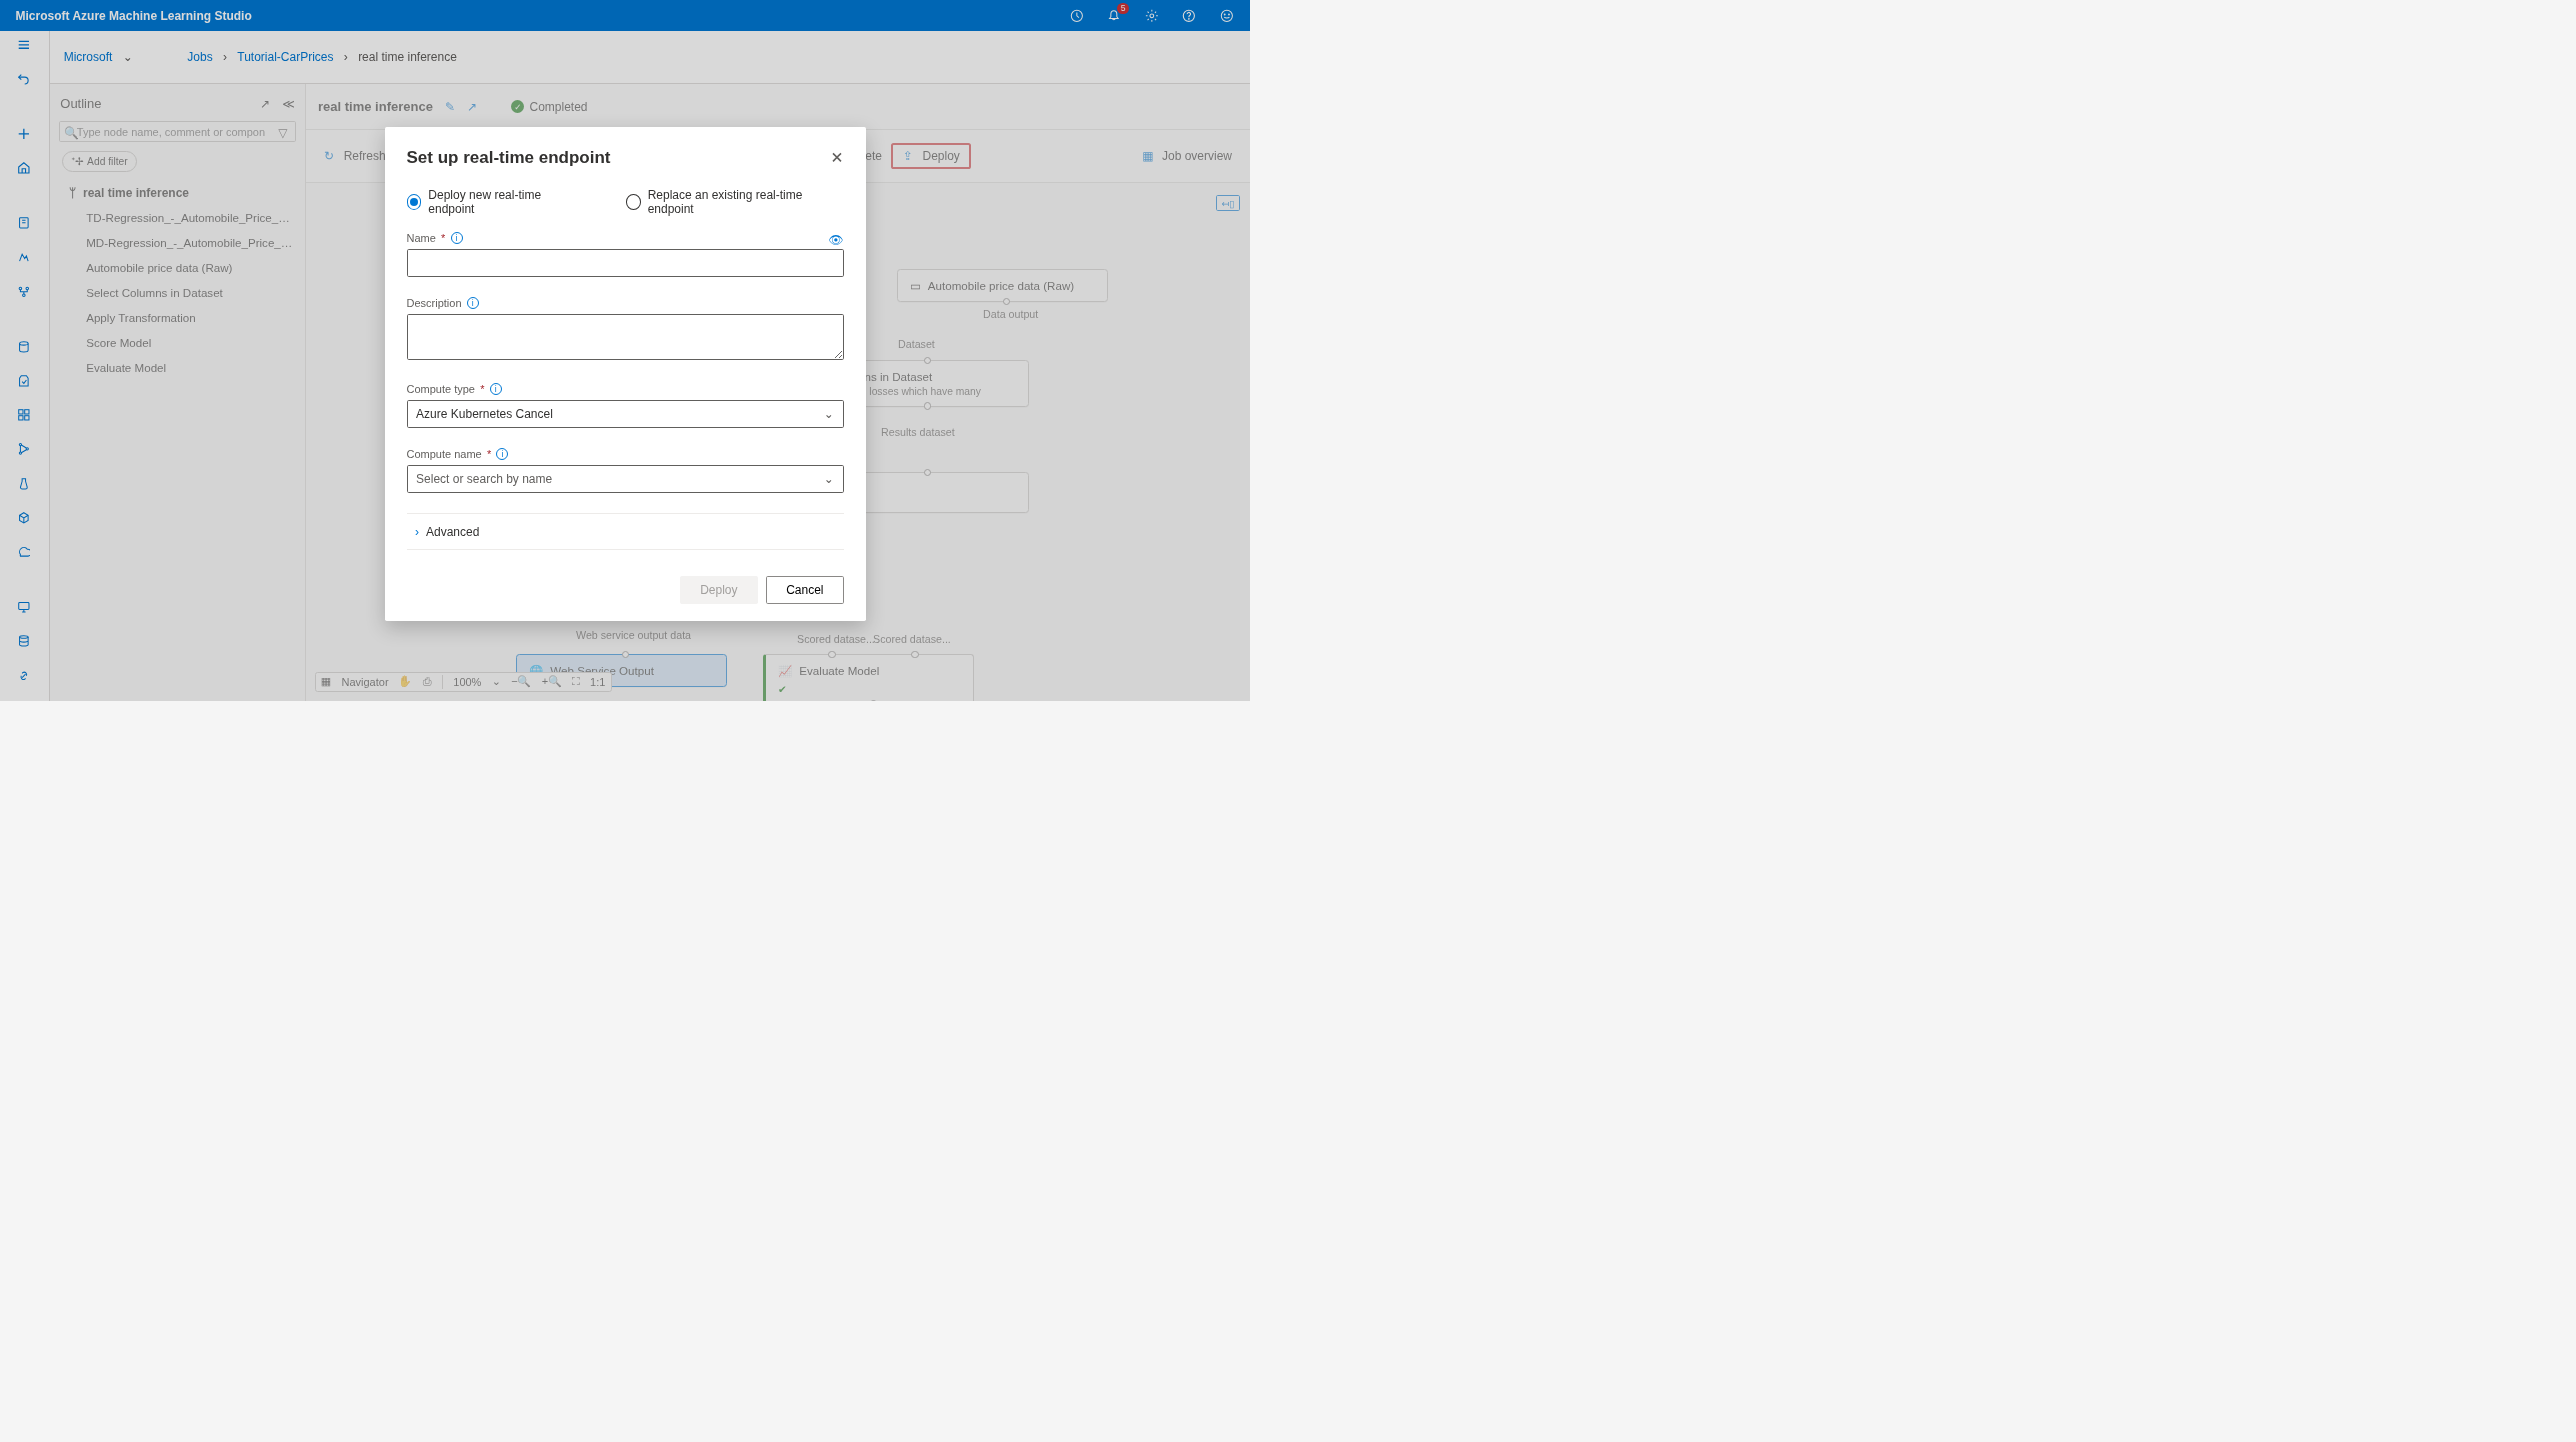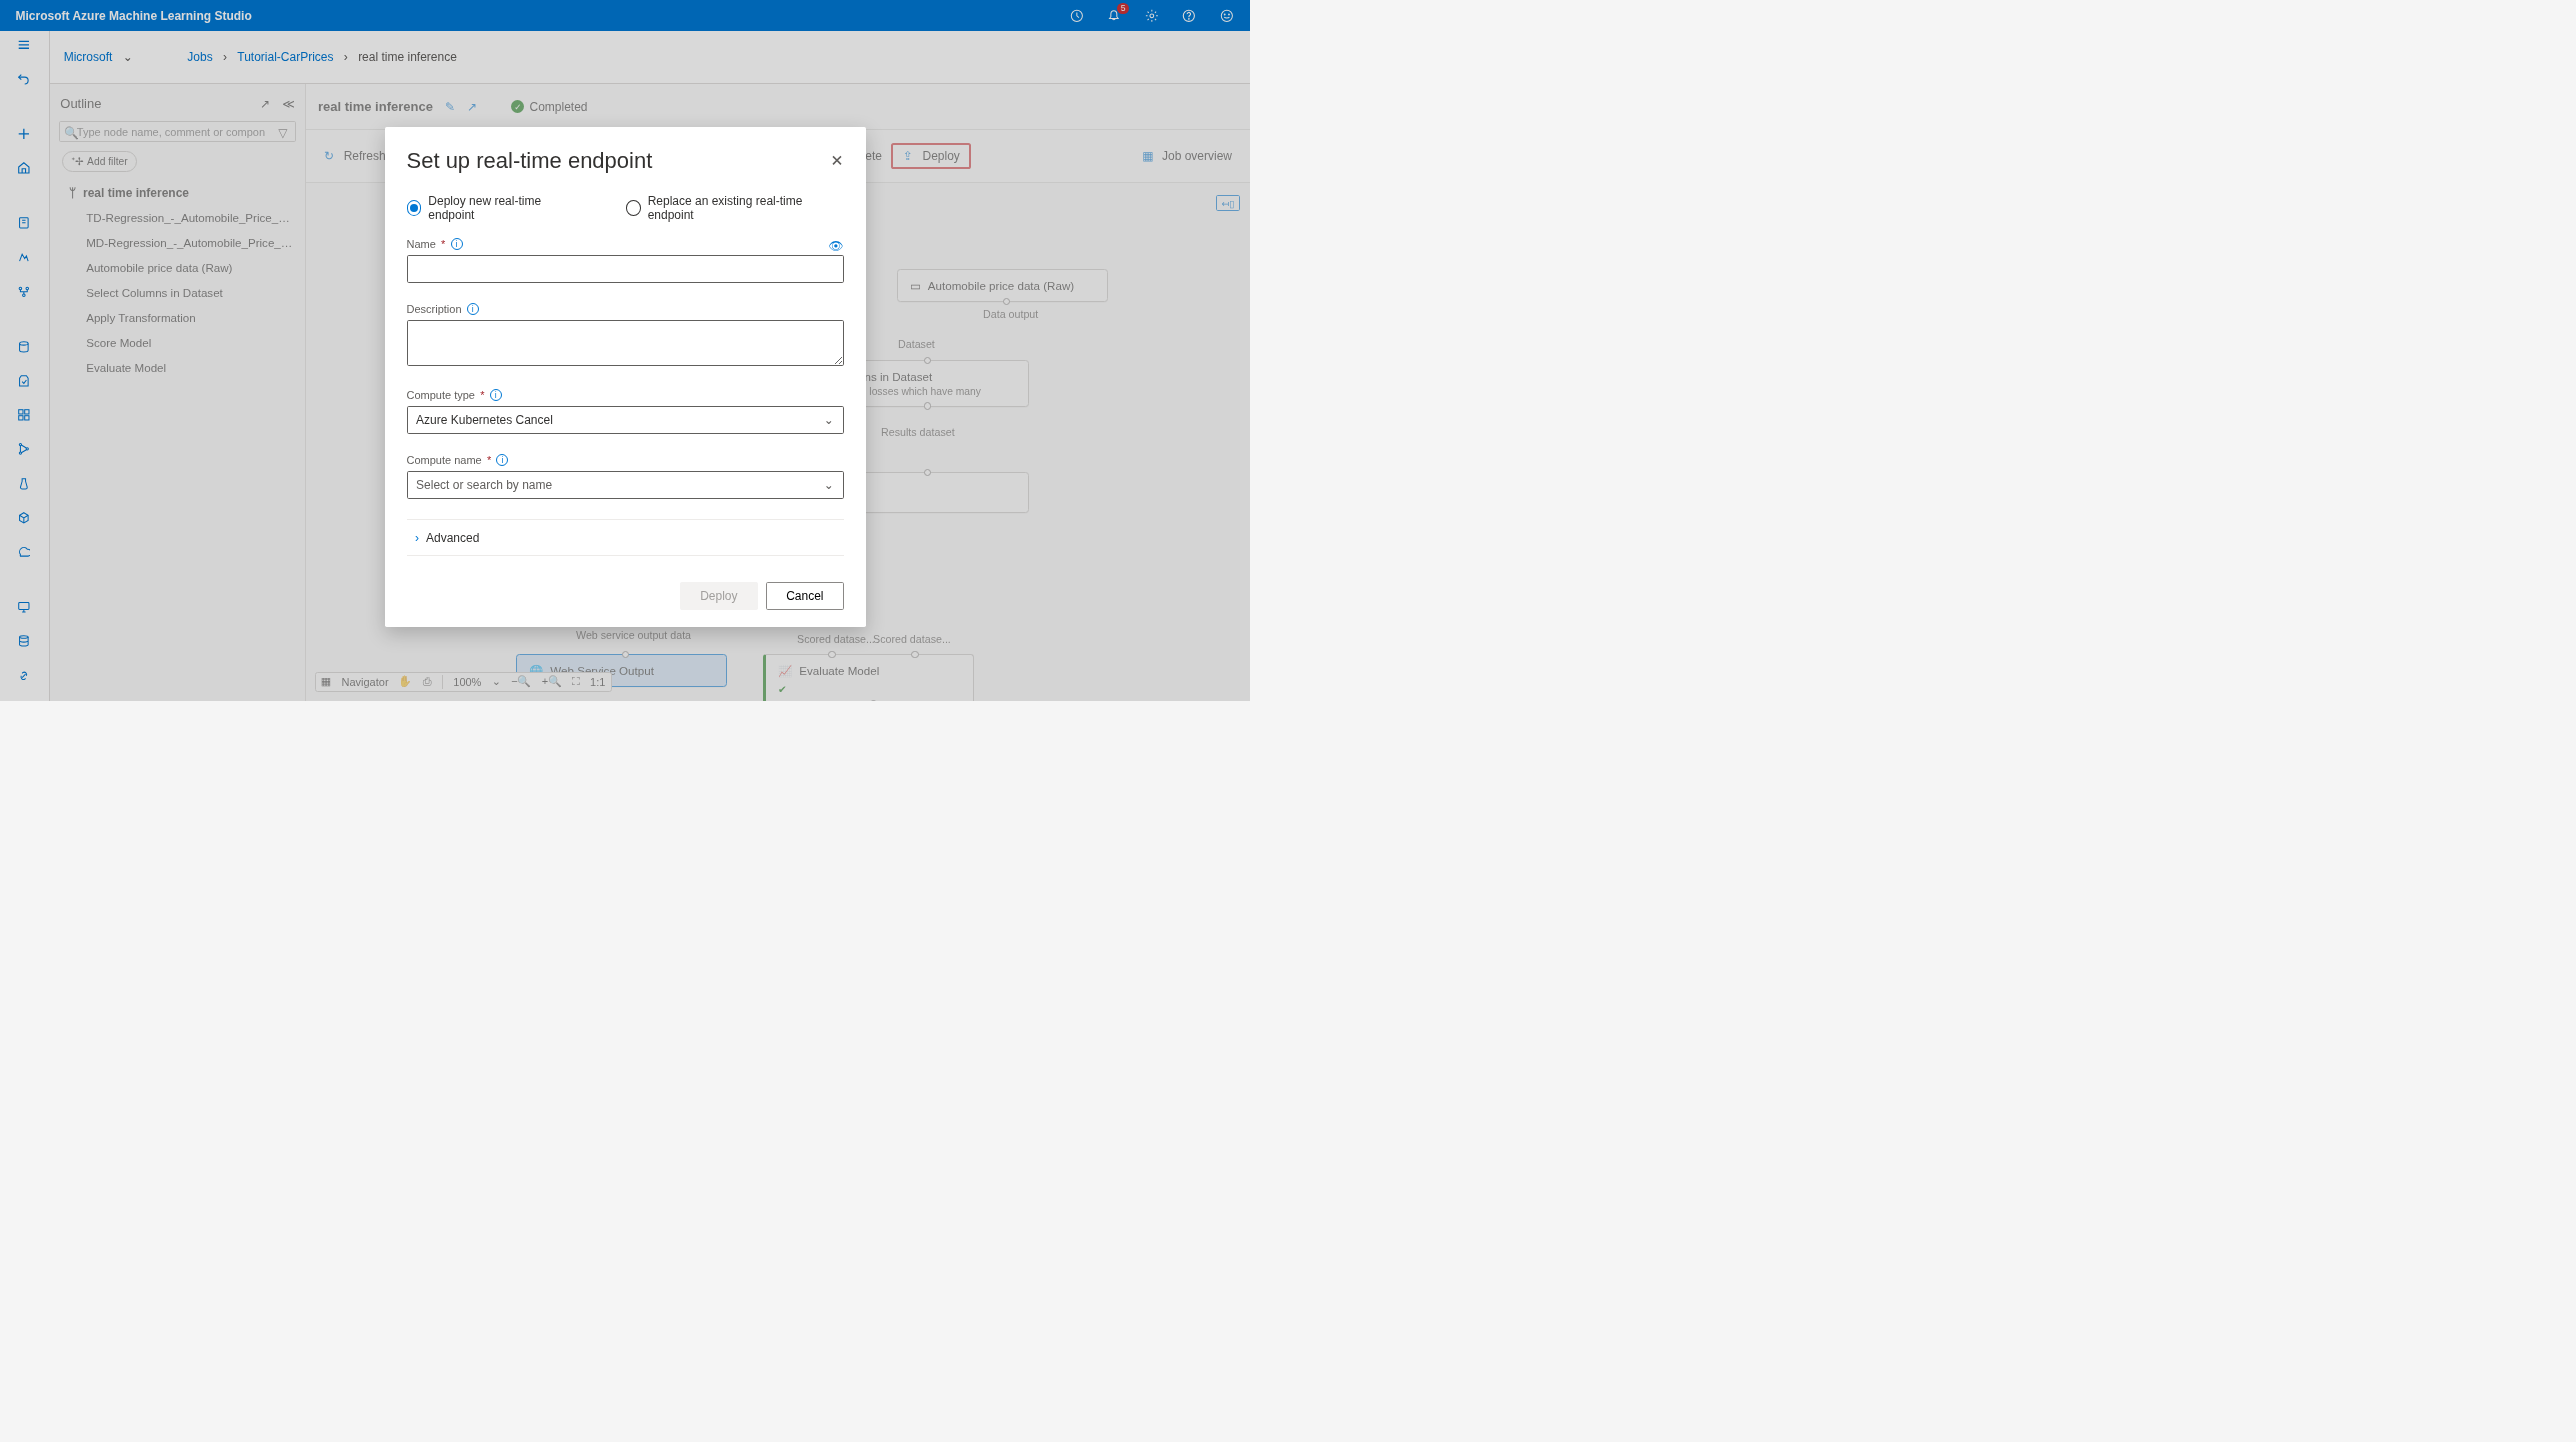--- a/index.html
+++ b/index.html
@@ -46,21 +46,21 @@
 .node.sel{background:#cfe4f7;border-color:#0078d4}
 .node .nh{display:flex;align-items:center;gap:6.9px;font-weight:400}
 .node .nd{font-size:10.3px;color:#605e5c;margin-top:3.4px}
 .node.ev{border-left:3.4px solid #107c10}
 .port{width:7.7px;height:7.7px;border:0.9px solid #8a8886;border-radius:50%;background:#fff;position:absolute}
 .label{position:absolute;font-size:10.7px;color:#605e5c}
 .zoombar{position:absolute;bottom:8.6px;left:8.6px;display:flex;align-items:center;border:0.9px solid #c8c6c4;background:#fff;border-radius:2.6px;padding:2.6px 5.2px;gap:10.3px;font-size:11px}
 .overlay{position:absolute;inset:0;background:rgba(0,0,0,0.15);display:flex;align-items:flex-start;justify-content:center;padding-top:127px}
 .modal{width:481px;background:#fff;border-radius:1.7px;box-shadow:0 6.9px 20.6px rgba(0,0,0,0.2);padding:20.6px 22px 17px}
 .modal .mh{display:flex;justify-content:space-between;align-items:center;margin-bottom:20.6px}
-.modal .mh h2{font-size:22px;font-weight:400}
+.modal .mh h2{font-size:17px;font-weight:700}
 .closebtn{font-size:15.5px;cursor:pointer;color:#605e5c;background:none;border:none}
 .radios{display:flex;gap:42px;margin-bottom:15.5px}
 .radio{display:flex;align-items:center;gap:6.9px;font-size:12px;cursor:pointer}
 .rcircle{width:15.5px;height:15.5px;border:0.9px solid #323130;border-radius:50%;display:flex;align-items:center;justify-content:center}
 .rcircle.on{border-color:#0078d4}
 .rcircle.on::after{content:'';width:8.6px;height:8.6px;background:#0078d4;border-radius:50%}
 .fld{margin-bottom:20px}
 .fld label{font-size:11px;color:#605e5c;display:flex;align-items:center;gap:5.2px;margin-bottom:5.2px}
 .req{color:#a4262c}
 .infoic{width:12px;height:12px;border:0.9px solid #0078d4;border-radius:50%;color:#0078d4;font-size:8.6px;display:inline-flex;align-items:center;justify-content:center;cursor:pointer}

